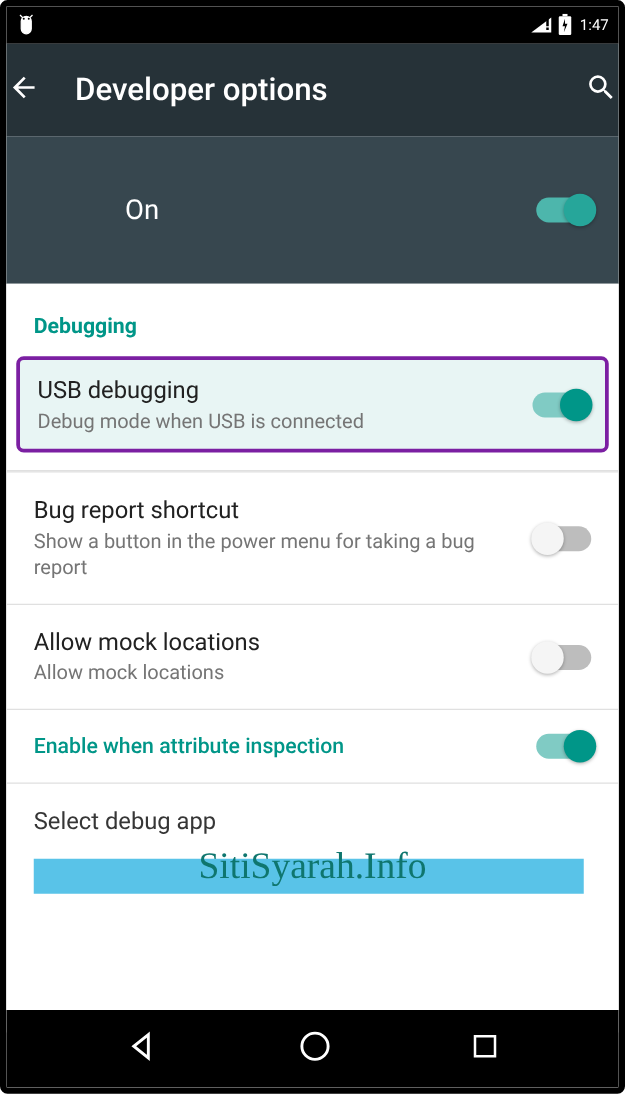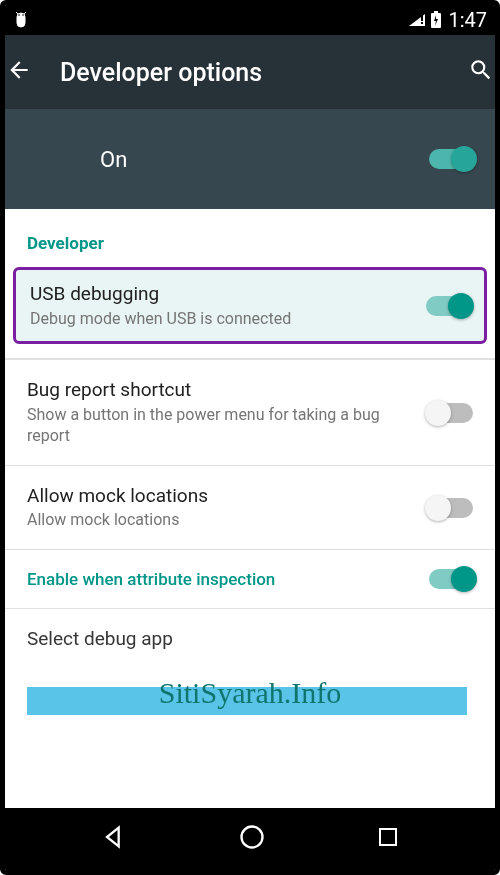--- a/index.html
+++ b/index.html
@@ -28,21 +28,21 @@
     height: 74px;
     background: #263238;
     color: #fff;
     display: flex;
     align-items: center;
     padding: 0 1px;
   }
   .app-bar .back { margin-right: 28px; }
   .app-bar .title { flex: 1; font-size: 25px; font-weight: 500; }
   .on-section {
-    height: 100px;
+    height: 118px;
     background: #37474F;
     color: #fff;
     display: flex;
     align-items: center;
     justify-content: space-between;
     padding: 0 22px 0 95px;
     font-size: 22px;
   }
   .content {
     background: #fff;
@@ -145,21 +145,21 @@
     <svg width="18" height="14" viewBox="0 0 18 14" fill="#fff">
         <path d="M1 13 L17 13 L17 1 Z"></path>
         <rect x="13" y="2" width="2" height="6" fill="#000"></rect>
         <rect x="13" y="9" width="2" height="2" fill="#000"></rect>
       </svg>
     <svg width="12" height="18" viewBox="0 0 12 18" fill="#fff">
         <rect x="1" y="2" width="10" height="15" rx="1"></rect>
         <rect x="4" y="0" width="4" height="2"></rect>
         <path d="M6 4 L4 10 L6 10 L5 15 L8 8 L6 8 Z" fill="#000"></path>
       </svg>
-    <span style="font-size:20px;margin-left:2px;text-align:right;">1:47</span>
+    <span style="font-size:12px;margin-left:2px;text-align:right;">1:47</span>
   </div>
 </div>
 
 <div class="app-bar">
   <span class="back">
     <svg width="26" height="26" viewBox="0 0 24 24" fill="#fff">
         <path d="M20 11H7.83l5.59-5.59L12 4l-8 8 8 8 1.41-1.41L7.83 13H20z"></path>
       </svg>
   </span>
   <span class="title">Developer options</span>
@@ -171,21 +171,21 @@
 </div>
 
 <div class="on-section">
   <span>On</span>
   <div class="switch on on-header">
       <div class="knob"></div>
     </div>
 </div>
 
 <div class="content">
-  <div class="section-header">Developer</div>
+  <div class="section-header">Debugging</div>
 
   <div class="setting-item highlighted">
     <div class="text">
       <div class="setting-title">USB debugging</div>
       <div class="setting-sub">Debug mode when USB is connected</div>
     </div>
     <div class="switch on">
         <div class="knob"></div>
       </div>
   </div>

